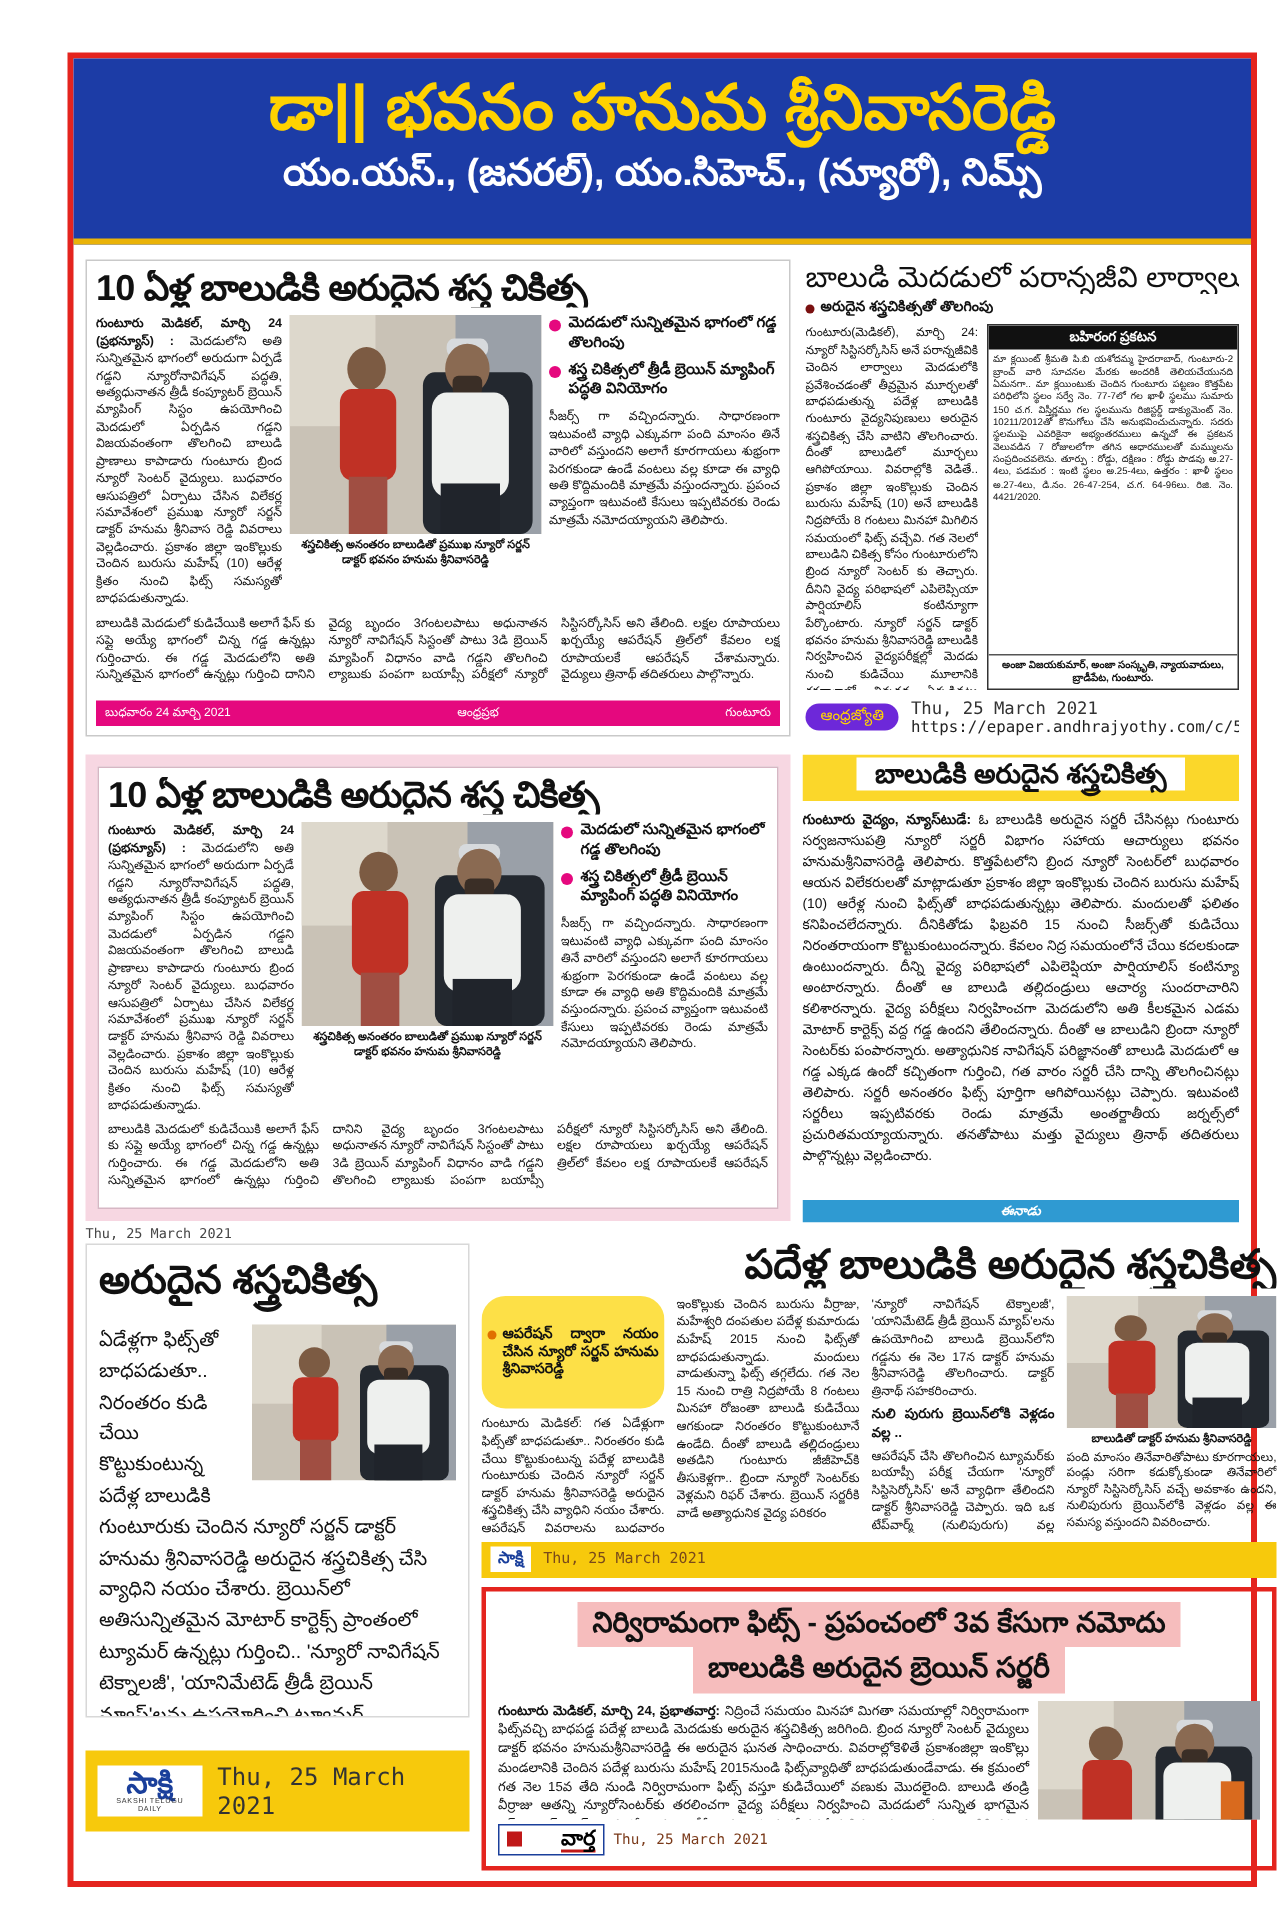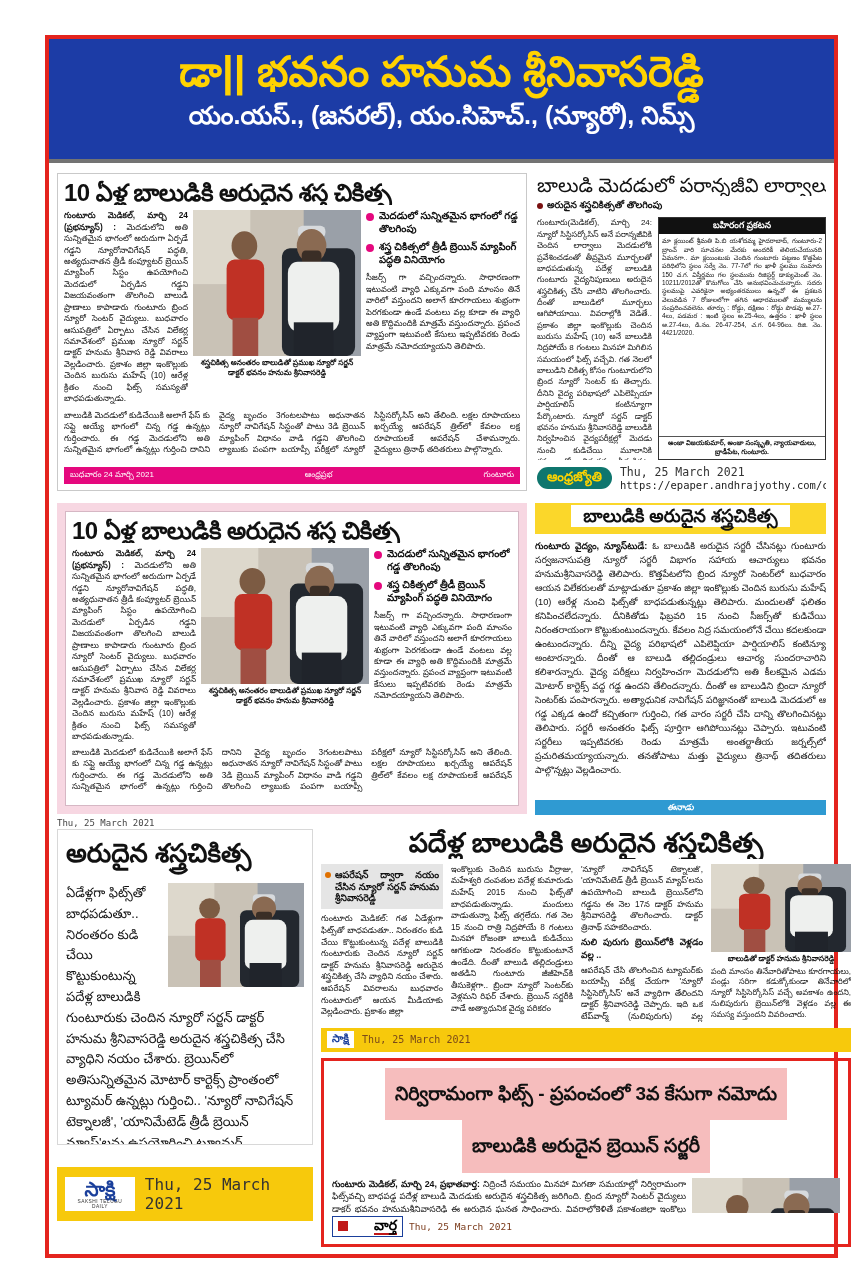--- a/index.html
+++ b/index.html
@@ -1,20 +1,20 @@
 <!DOCTYPE html>
 <html><head>
 <meta charset="utf-8">
 <style>
   html,body{margin:0;padding:0;background:#ffffff;}
   body{width:853px;height:1280px;position:relative;font-family:"Liberation Sans",sans-serif;color:#111;}
   *{box-sizing:border-box;}
   .frame{position:absolute;left:45px;top:35px;width:793px;height:1223px;border:4px solid #e4241e;background:#fff;}
   
-  .masthead{height:124px;background:#1c3ca6;border-bottom:4px solid #737373;text-align:center;overflow:hidden;padding-top:6px;}
+  .masthead{height:124px;background:#1c3ca6;border-bottom:4px solid #eab308;text-align:center;overflow:hidden;padding-top:6px;}
   .masthead .t1{font-size:42px;font-weight:bold;color:#ffd200;white-space:nowrap;line-height:1.3;}
   .masthead .t2{font-size:25px;font-weight:bold;color:#ffffff;white-space:nowrap;line-height:1.2;}
   .content{padding:10px 8px 0 8px;}
   .row{display:flex;}
   .row1{height:318px;gap:6px;}
   .row2{margin-top:12px;height:312px;gap:8px;}
   .row3{margin-top:14px;height:418px;gap:8px;}
   
   .clipA{width:470px;border:1px solid #c9c9c9;background:#fff;padding:6px;display:flex;flex-direction:column;height:100%;}
   .clipA .head{font-size:24px;font-weight:bold;line-height:1.05;letter-spacing:-.5px;white-space:nowrap;overflow:hidden;}
@@ -36,21 +36,21 @@
   .b-blt{display:flex;gap:4px;margin-top:3px;align-items:center;}
   .b-blt .dot{width:6px;height:6px;border-radius:50%;background:#7a1010;flex:none;}
   .b-blt .btx{font-size:9.5px;font-weight:bold;}
   .b-main{display:flex;gap:6px;margin-top:4px;flex:1;overflow:hidden;}
   .b-col{flex:1;font-size:8px;text-align:justify;line-height:1.42;overflow:hidden;}
   .notice{width:168px;flex:none;border:1px solid #333;display:flex;flex-direction:column;overflow:hidden;}
   .notice .nh{background:#111;color:#fff;font-size:9px;font-weight:bold;text-align:center;padding:2px 0;}
   .notice .nb{font-size:6.4px;line-height:1.3;text-align:justify;padding:3px;flex:1;overflow:hidden;}
   .notice .nf{font-size:6.8px;font-weight:bold;text-align:center;border-top:1px solid #555;padding:2px;}
   .b-footer{display:flex;align-items:center;gap:8px;margin-top:5px;}
-  .aj-logo{background:#0f766e;color:#ffd400;font-weight:bold;font-size:13px;padding:2px 10px;border-radius:12px;white-space:nowrap;}
+  .aj-logo{background:#6d28d9;color:#ffd400;font-weight:normal;font-size:10px;padding:2px 10px;border-radius:12px;white-space:nowrap;}
   .b-dates{display:flex;flex-direction:column;}
   .b-dates .d{font-family:"DejaVu Sans Mono",monospace;font-size:11.5px;color:#333;}
   .b-dates .u{font-family:"DejaVu Sans Mono",monospace;font-size:10.5px;color:#222;}
   
   .c-left{width:470px;display:flex;flex-direction:column;}
   .c-wrap{background:#f7d7e2;padding:8px 8px 8px 8px;flex:1;}
   .c-wrap .clipA{width:100%;border:1px solid #d6b7c4;}
   .scan-date{font-size:9px;color:#444;font-family:"DejaVu Sans Mono",monospace;margin-top:4px;}
   
   .clipD{flex:1;display:flex;flex-direction:column;height:100%;overflow:hidden;}
@@ -65,37 +65,37 @@
   .e-box .head{font-size:26px;font-weight:bold;margin-bottom:8px;white-space:nowrap;overflow:hidden;}
   .e-body{font-size:13px;line-height:1.6;}
   .e-body svg{float:right;margin:0 0 4px 6px;}
   .sak-strip{margin-top:22px;background:#f7c90c;height:54px;display:flex;align-items:center;gap:10px;padding:0 8px;}
   .sak-box{background:#fff;padding:2px 6px;text-align:center;}
   .sak-box .s1{color:#1a3f9b;font-size:20px;font-weight:bold;line-height:1;}
   .sak-box .s2{font-size:4.8px;color:#333;letter-spacing:.5px;}
   .sak-strip .d{font-family:"DejaVu Sans Mono",monospace;font-size:16px;color:#333;}
   
   .rstack{flex:1;display:flex;flex-direction:column;height:100%;}
-  .clipF .head{font-size:27px;font-weight:bold;text-align:center;line-height:1.1;white-space:nowrap;overflow:hidden;}
+  .clipF .head{font-size:27px;font-weight:bold;text-align:right;line-height:1.1;white-space:nowrap;overflow:hidden;}
   .f-main{display:flex;gap:8px;height:158px;overflow:hidden;margin-top:5px;}
   .f-c{width:122px;flex:none;font-size:8.3px;text-align:justify;line-height:1.4;overflow:hidden;}
-  .f-sub{background:#e5e5e5;padding:5px 4px;display:flex;gap:4px;margin-bottom:4px;}
+  .f-sub{background:#fde047;padding:20px 4px;display:flex;gap:4px;margin-bottom:4px;border-radius:16px;}
   .f-sub .dot{width:6px;height:6px;border-radius:50%;background:#e07000;flex:none;margin-top:3px;}
   .f-sub .btx{font-size:9.5px;font-weight:bold;line-height:1.25;}
   .f-cross{font-weight:bold;font-size:9px;margin:3px 0;}
   .f-photo{flex:1;overflow:hidden;}
   .f-photo .cap{font-size:7.5px;font-weight:bold;text-align:center;margin:2px 0;}
   .f-photo .c4{font-size:8px;text-align:justify;line-height:1.35;}
   .sak-strip2{margin-top:6px;background:#f7c90c;height:24px;display:flex;align-items:center;gap:8px;padding:0 6px;flex:none;}
   .sak-mini{background:#fff;padding:1px 5px;color:#1a3f9b;font-weight:bold;font-size:11px;}
   .sak-strip2 .d{font-family:"DejaVu Sans Mono",monospace;font-size:10px;color:#7a4a1a;}
   
   .clipG{margin-top:6px;border:3px solid #e4241e;padding:7px 8px;flex:1;display:flex;flex-direction:column;overflow:hidden;}
   .g-heads{text-align:center;line-height:1.5;}
-  .g-heads span{display:inline-block;background:#f6bdbd;padding:12px 10px;font-size:19px;font-weight:bold;white-space:nowrap;}
+  .g-heads span{display:inline-block;background:#f6bdbd;padding:1px 10px;font-size:19px;font-weight:bold;white-space:nowrap;}
   .g-body{margin-top:5px;font-size:8.8px;text-align:justify;line-height:1.45;flex:1;overflow:hidden;}
   .g-body svg{float:right;margin:0 0 4px 6px;}
   .g-body .dl{font-weight:bold;}
   .g-footer{display:flex;align-items:center;gap:6px;margin-top:3px;}
   .va-logo{display:flex;align-items:center;gap:3px;border:1px solid #1a3f9b;background:#fff;padding:1px 5px;}
   .va-ico{width:10px;height:10px;background:#c01818;flex:none;}
   .va-logo .vt{color:#000000;font-weight:bold;font-size:14px;border-bottom:2px solid #c01818;line-height:1.1;margin-left:23px;}
   .g-footer .d{font-family:"DejaVu Sans Mono",monospace;font-size:9.5px;color:#7a3a1a;}
   svg{display:block;}
 </style>

